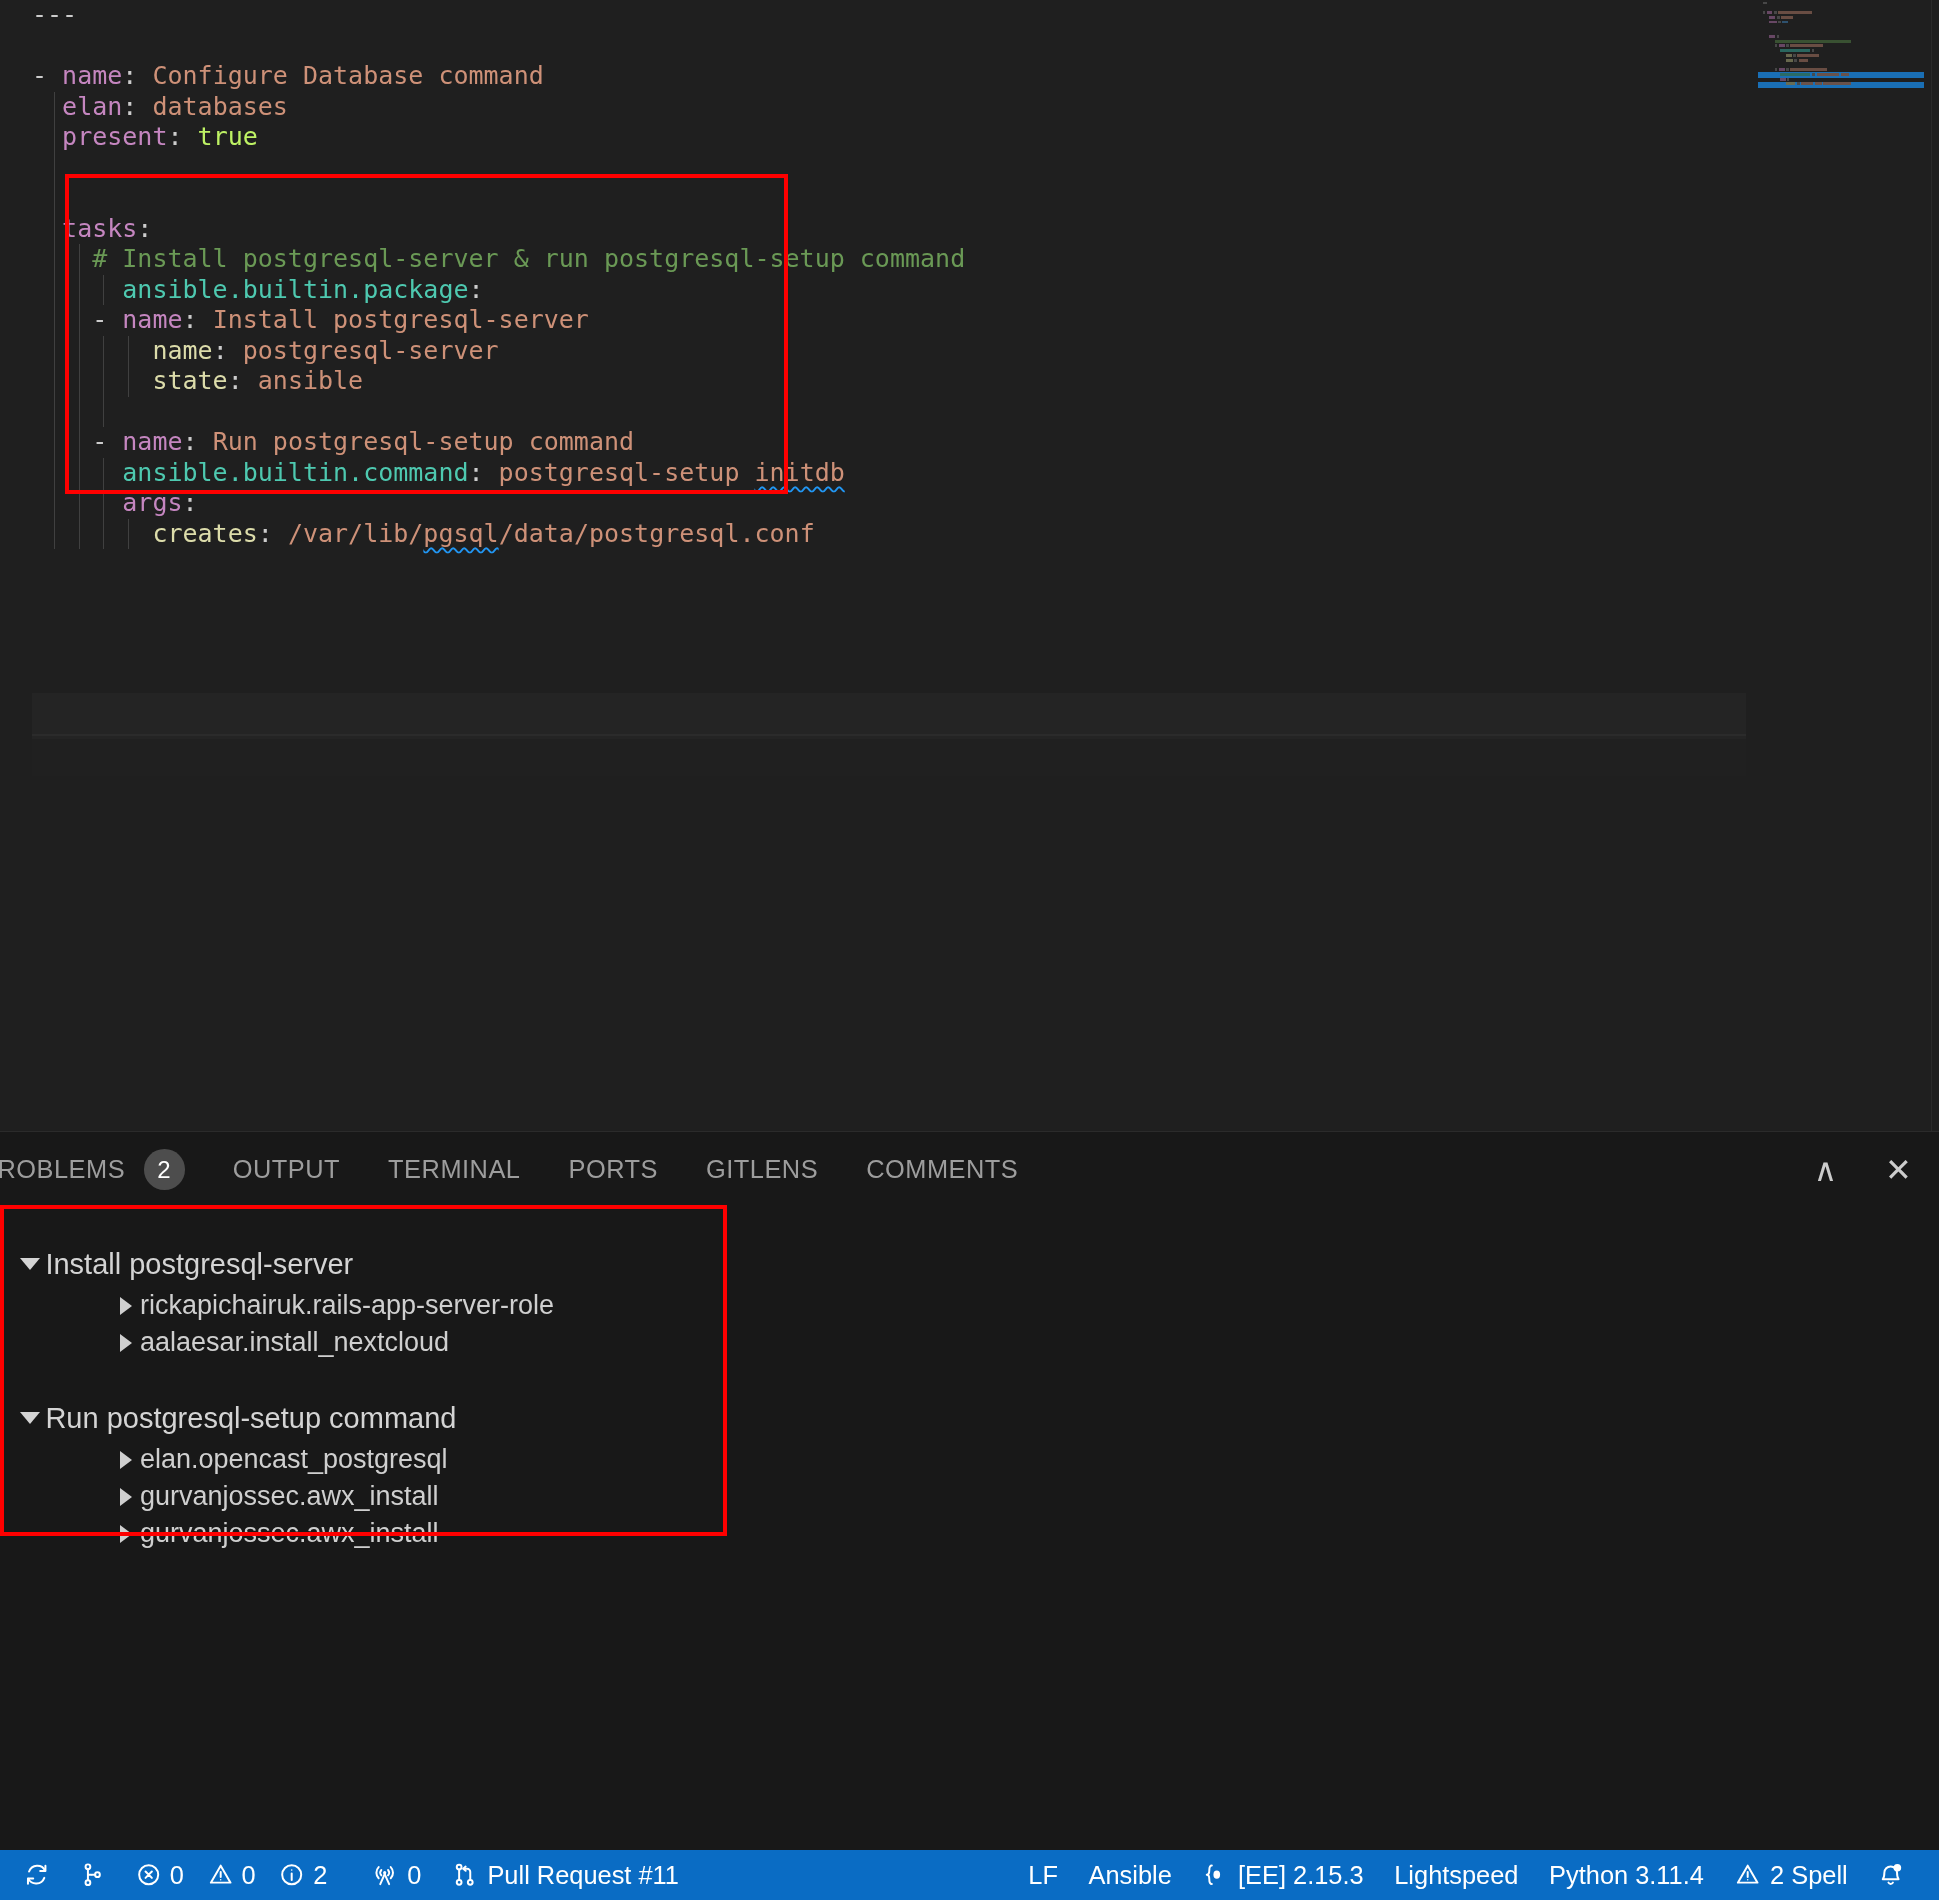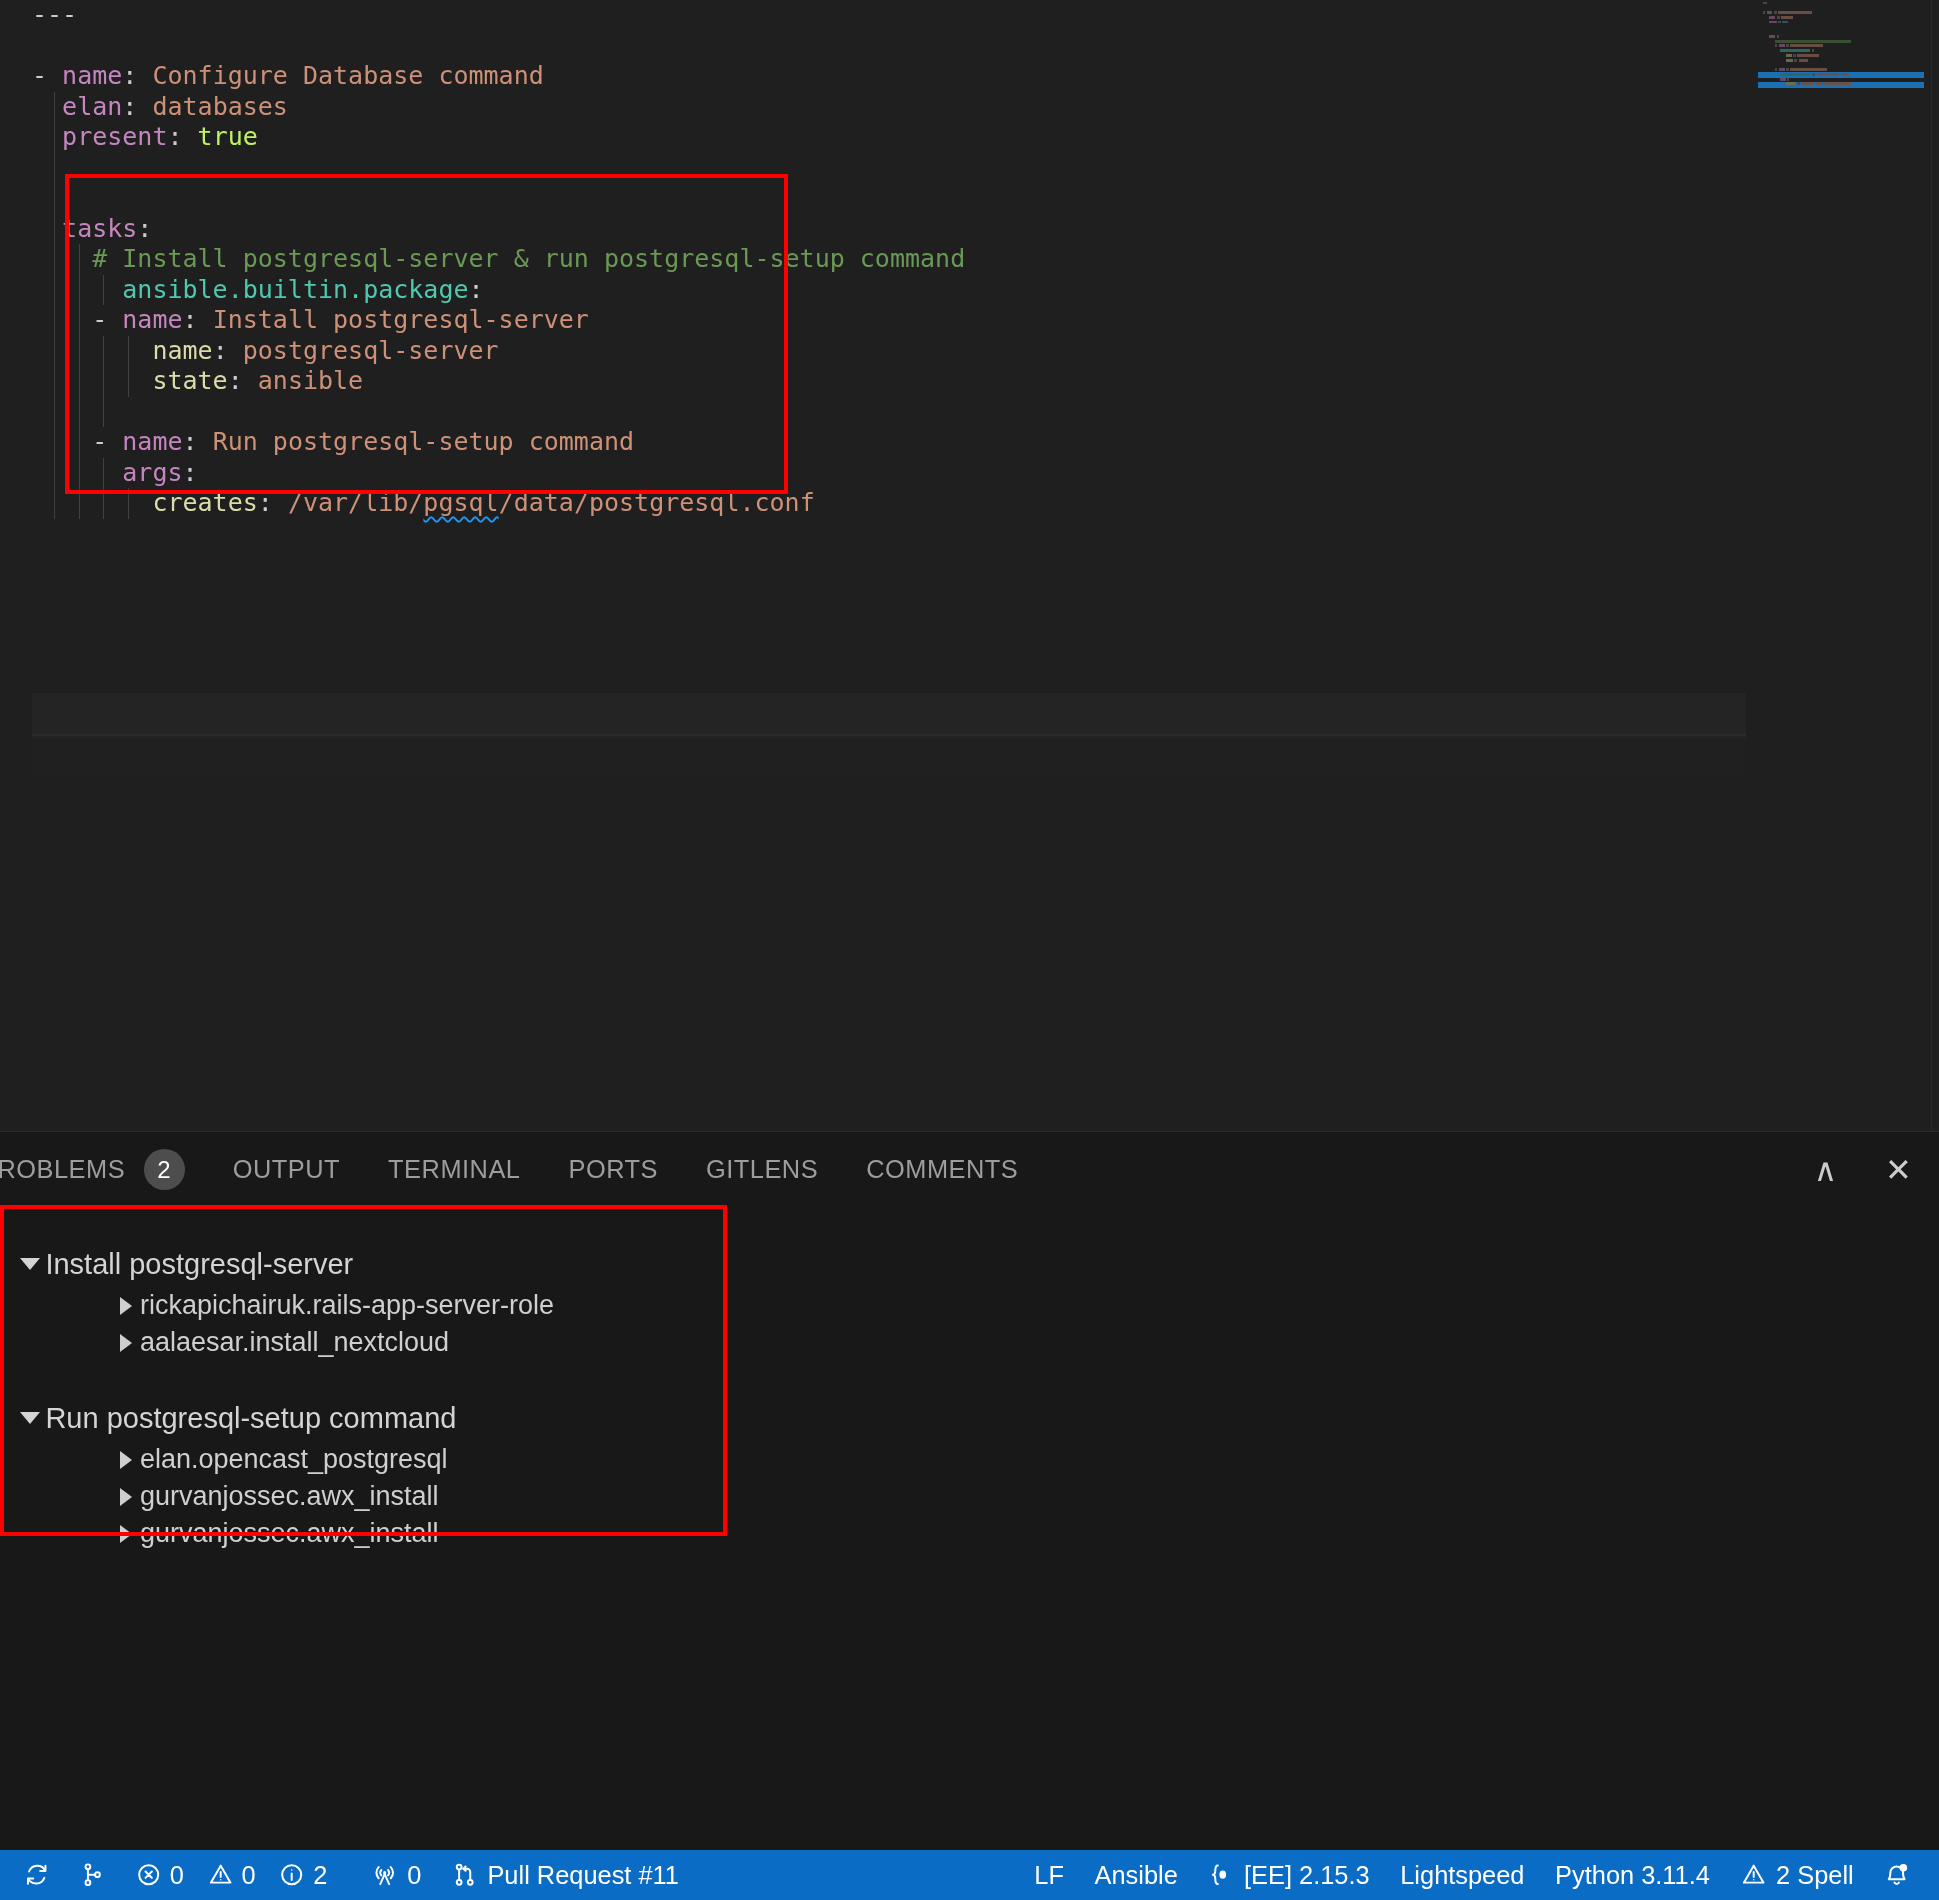--- a/index.html
+++ b/index.html
@@ -163,21 +163,21 @@
     position:absolute; left:0; bottom:0; width:1939px; height:50px;
     background:#0a6cc4; display:flex; align-items:center;
     color:#ffffff; font-size:25.4px;
     font-family:"Liberation Sans", sans-serif;
   }
   .sb-item {
     display:flex; align-items:center; gap:10.2px;
     padding:0 15.3px; height:50px; white-space:nowrap;
   }
   .sb-left { display:flex; align-items:center; padding-left:8.5px; }
-  .sb-right { display:flex; align-items:center; margin-left:auto; padding-right:14px;text-align:center; }
+  .sb-right { display:flex; align-items:center; margin-left:auto; padding-right:20px;text-align:center; }
   .sb-icon { display:inline-flex; align-items:center; justify-content:center; }
 </style>
 </head>
 <body>
 
 <div id="app">
 
   <div id="editor">
     <div id="sel-band"></div>
     <div id="sel-rule"></div>
@@ -192,20 +192,21 @@
         <div class="code-line"><div class="guide g1"></div></div>
         <div class="code-line"><div class="guide g1"></div></div>
         <div class="code-line"><div class="guide g1"></div><span class="t-key">  tasks</span><span class="t-punct">:</span></div>
         <div class="code-line"><div class="guide g1"></div><div class="guide g2"></div><span class="t-comment">    # Install postgresql-server &amp; run postgresql-setup command</span></div>
         <div class="code-line"><div class="guide g1"></div><div class="guide g2"></div><div class="guide g3"></div><span class="t-mod">      ansible.builtin.package</span><span class="t-punct">:</span></div>
         <div class="code-line"><div class="guide g1"></div><div class="guide g2"></div><span class="t-dash">    - </span><span class="t-key">name</span><span class="t-punct">: </span><span class="t-str">Install postgresql-server</span></div>
         <div class="code-line"><div class="guide g1"></div><div class="guide g2"></div><div class="guide g3"></div><div class="guide g4"></div><span class="t-subkey">        name</span><span class="t-punct">: </span><span class="t-str">postgresql-server</span></div>
         <div class="code-line"><div class="guide g1"></div><div class="guide g2"></div><div class="guide g3"></div><div class="guide g4"></div><span class="t-subkey">        state</span><span class="t-punct">: </span><span class="t-str">ansible</span></div>
         <div class="code-line"><div class="guide g1"></div><div class="guide g2"></div><div class="guide g3"></div></div>
         <div class="code-line"><div class="guide g1"></div><div class="guide g2"></div><span class="t-dash">    - </span><span class="t-key">name</span><span class="t-punct">: </span><span class="t-str">Run postgresql-setup command</span></div>
+        <div class="code-line"><div class="guide g1"></div><div class="guide g2"></div><div class="guide g3"></div><span class="t-mod">      ansible.builtin.command</span><span class="t-punct">: </span><span class="t-str">postgresql-setup </span><span class="t-str squiggle">initdb</span></div>
         <div class="code-line"><div class="guide g1"></div><div class="guide g2"></div><div class="guide g3"></div><span class="t-key">      args</span><span class="t-punct">:</span></div>
         <div class="code-line"><div class="guide g1"></div><div class="guide g2"></div><div class="guide g3"></div><div class="guide g4"></div><span class="t-subkey">        creates</span><span class="t-punct">: </span><span class="t-str">/var/lib/</span><span class="t-str squiggle">pgsql</span><span class="t-str">/data/postgresql.conf</span></div>
       </div>
 
     <div id="code-redbox"></div>
 
     <div id="minimap">
       <div id="mm-slider"></div>
       <div id="mm-edge"></div>
     <div class="mm-line" style="left: 8.5px; top: 1.7px; width: 4px; background: rgb(74, 74, 74); opacity: 0.95;"></div>

